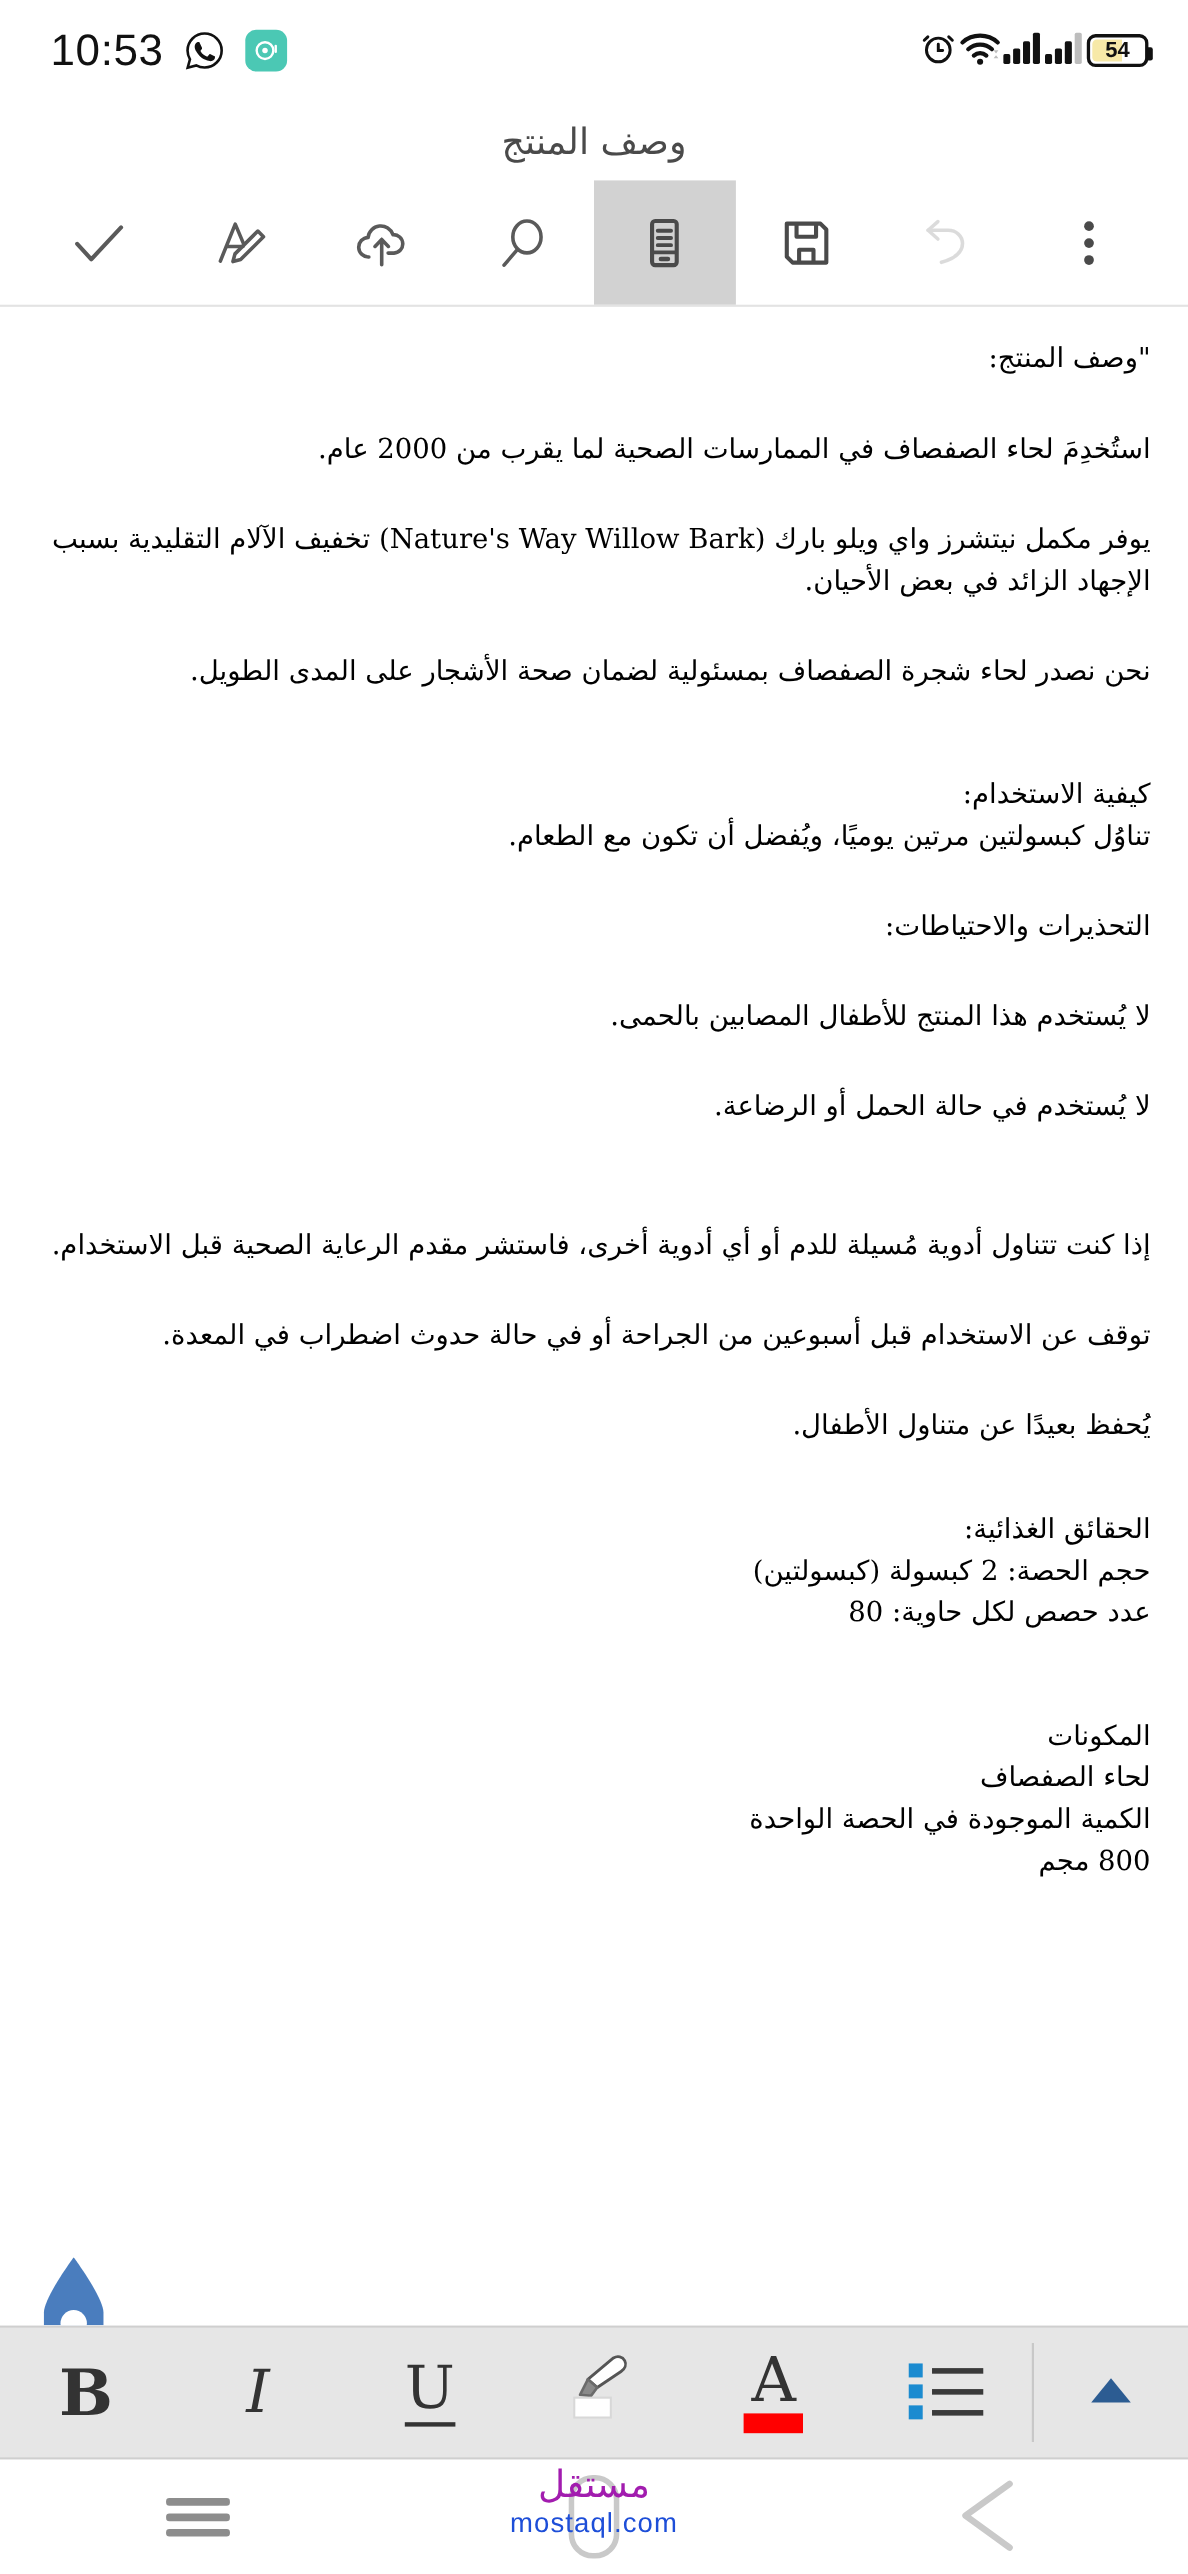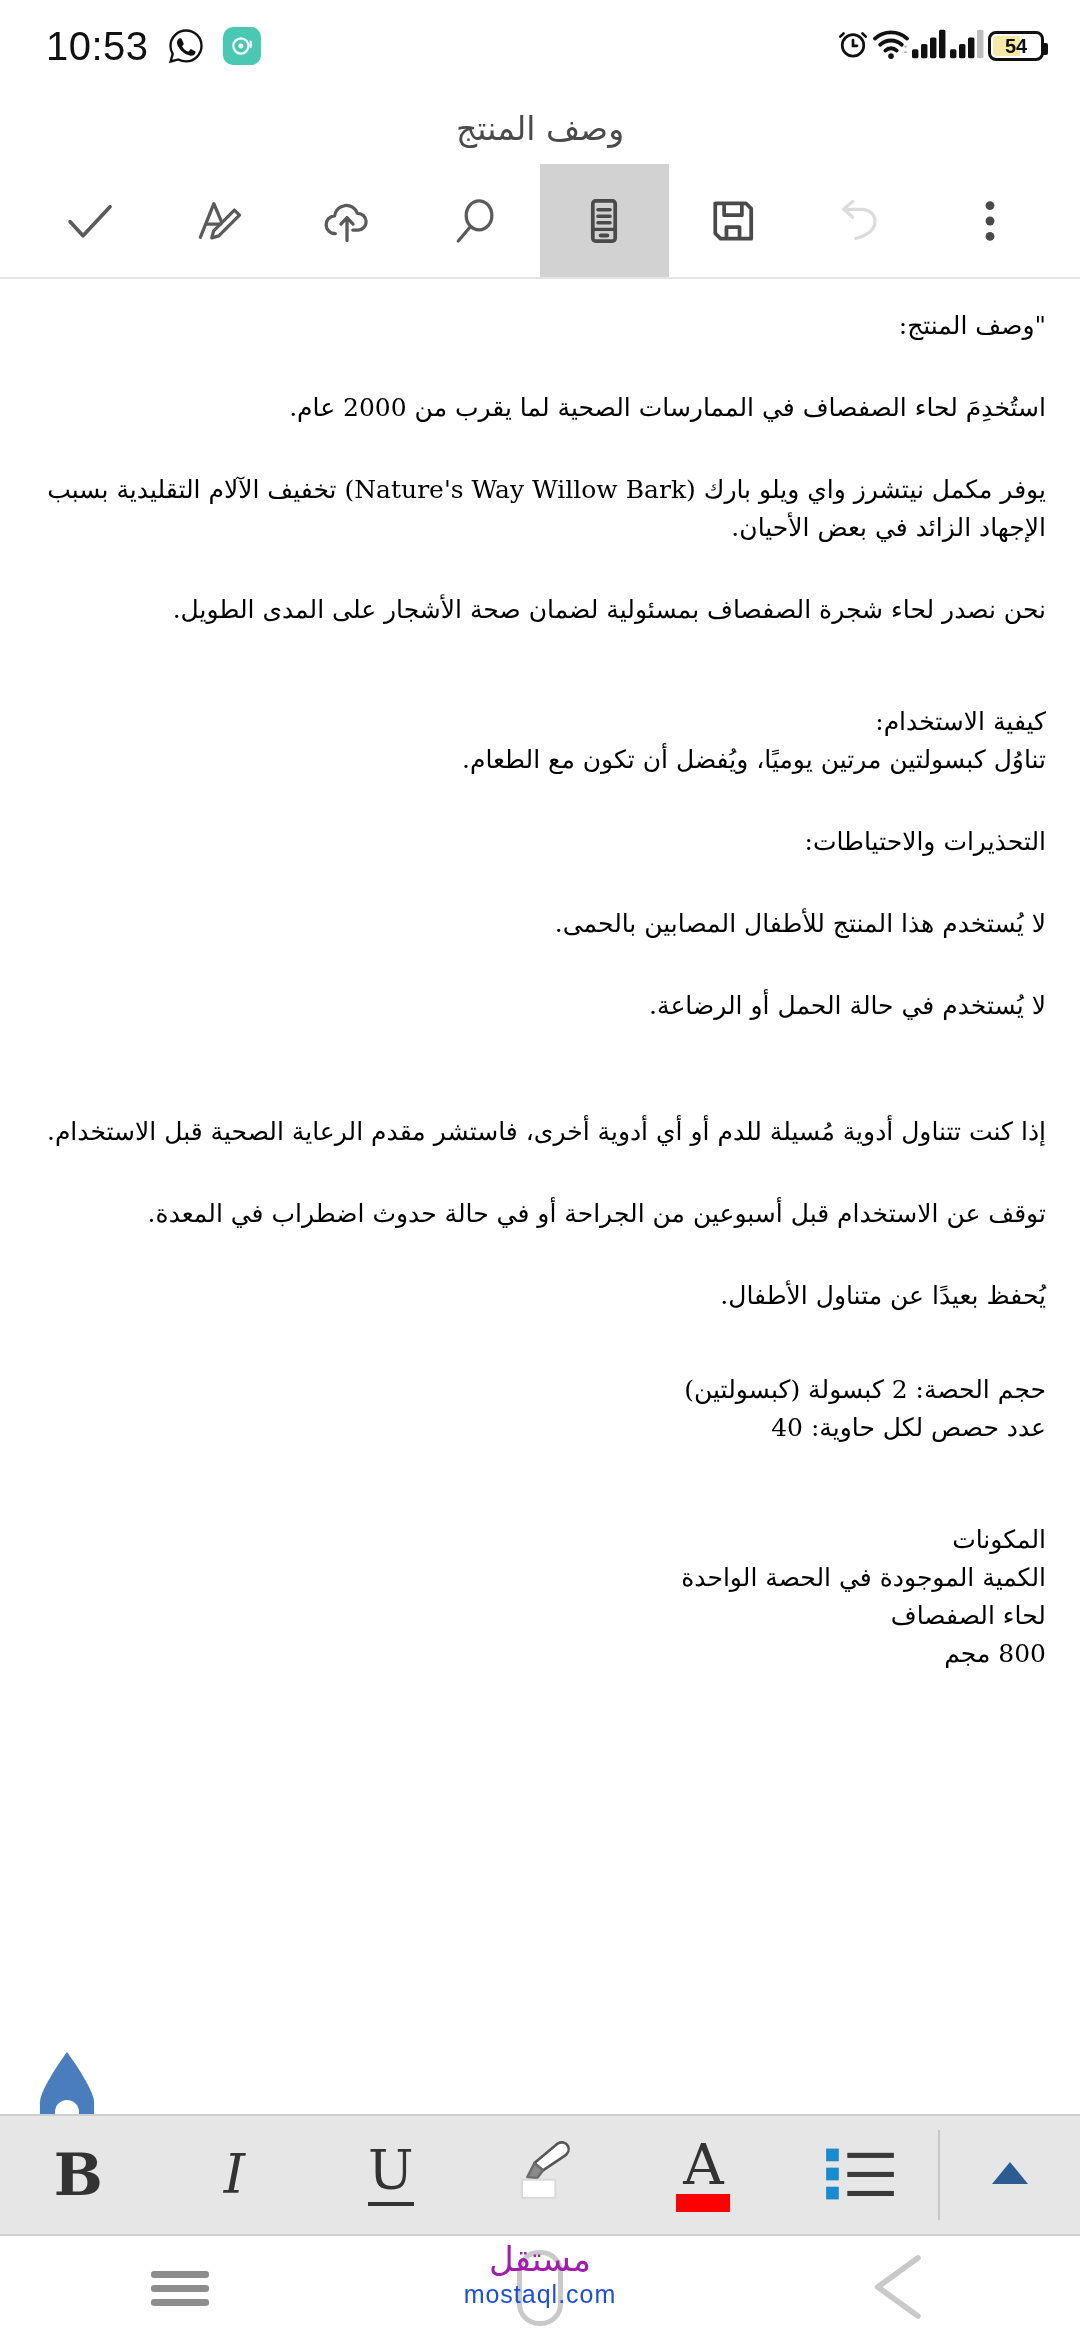--- a/index.html
+++ b/index.html
@@ -331,28 +331,29 @@
       <p class="p">إذا كنت تتناول أدوية مُسيلة للدم أو أي أدوية أخرى، فاستشر مقدم الرعاية الصحية قبل الاستخدام.</p>
       <div class="spacer-lg"></div>
 
       <p class="p">توقف عن الاستخدام قبل أسبوعين من الجراحة أو في حالة حدوث اضطراب في المعدة.</p>
       <div class="spacer-lg"></div>
 
       <p class="p">يُحفظ بعيدًا عن متناول الأطفال.</p>
       <div class="spacer-lg"></div>
       <div class="spacer-sm"></div>
 
+      <p class="p">الحقائق الغذائية:</p>
       <p class="p">حجم الحصة: 2 كبسولة (كبسولتين)</p>
-      <p class="p">عدد حصص لكل حاوية: 40</p>
+      <p class="p">عدد حصص لكل حاوية: 80</p>
       <div class="spacer-lg"></div>
       <div class="spacer-md"></div>
 
       <p class="p">المكونات</p>
+      <p class="p">لحاء الصفصاف</p>
       <p class="p">الكمية الموجودة في الحصة الواحدة</p>
-      <p class="p">لحاء الصفصاف</p>
       <p class="p">800 مجم</p>
 
     </div>
 
     <span class="cursor-handle">
       <svg width="58" height="62" viewBox="0 0 30 32">
         <path d="M15 0 C15 0 29 19 29 26 L29 32 L1 32 L1 26 C1 19 15 0 15 0 Z" fill="#4A7DBE"></path>
         <circle cx="15" cy="31" r="6.2" fill="#ffffff"></circle>
       </svg>
     </span>

